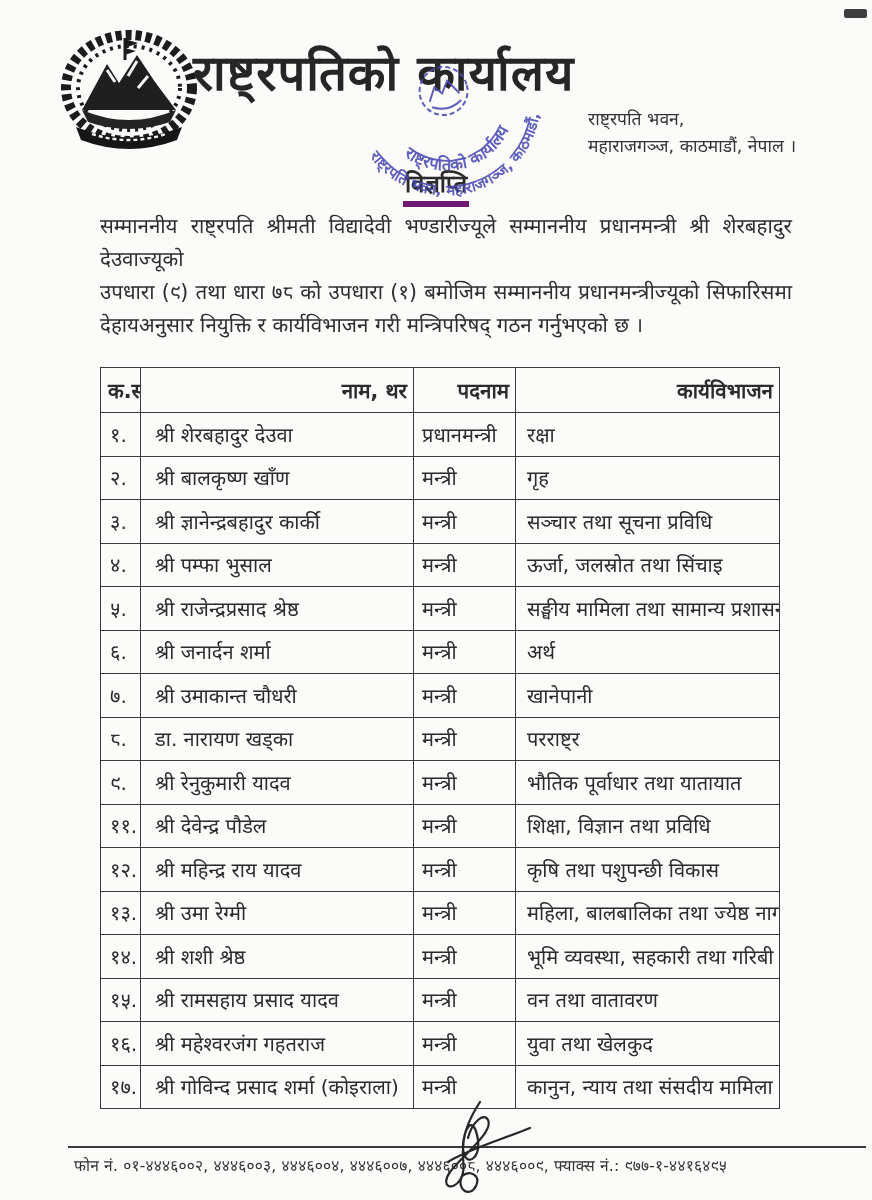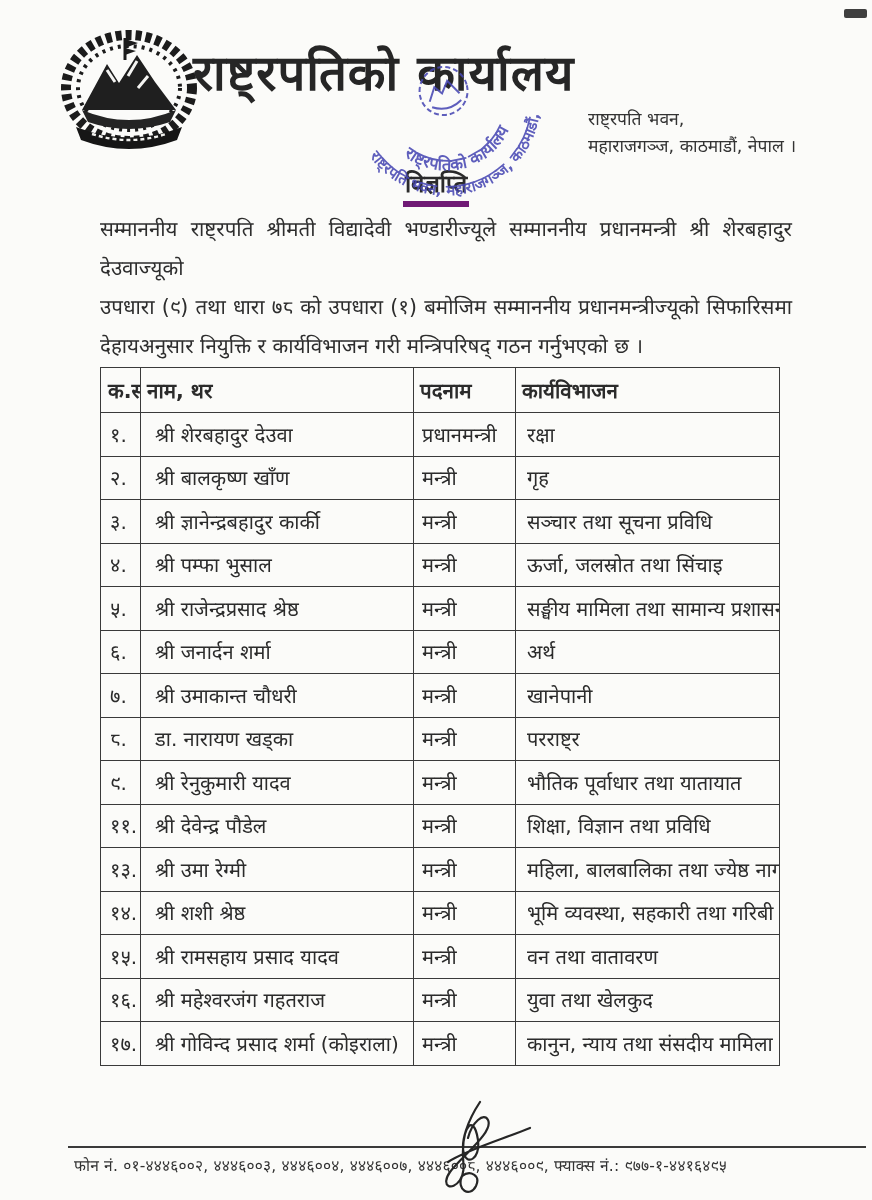--- a/index.html
+++ b/index.html
@@ -30,41 +30,41 @@
   }
   .notice-title{
     position:absolute;left:0;top:166px;width:872px;text-align:center;
     font-size:24px;font-weight:700;color:#2b2b2b;
   }
   .notice-title span{border-bottom:6px solid #701a75;padding:0 2px 3px;}
 
   
   .para{
     position:absolute;left:100px;top:210px;width:692px;
-    font-size:20.5px;line-height:39px;color:#2d2d2d;
+    font-size:20.5px;line-height:33px;color:#2d2d2d;
   }
   .para-line{text-align:justify;text-align-last:justify;}
   .para-line:last-child{text-align-last:left;}
 
   
   table.minister-table{
     position:absolute;left:100px;top:367px;width:679px;
     border-collapse:collapse;table-layout:fixed;
     font-size:20px;color:#2b2b2b;
   }
   .minister-table col.c-sn{width:40px;}
   .minister-table col.c-name{width:273px;}
   .minister-table col.c-post{width:102px;}
   .minister-table col.c-port{width:264px;}
   .minister-table th,.minister-table td{
     border:1.6px solid #3a3a3a;
     padding:0 6px;vertical-align:middle;
     overflow:hidden;white-space:nowrap;
   }
-  .minister-table thead th{height:44px;font-weight:700;text-align:left;font-size:20.5px;}
+  .minister-table thead th{height:44px;font-weight:700;text-align:right;font-size:20.5px;}
   .minister-table thead th:first-child{text-align:left;padding-left:7px;}
   .minister-table tbody td{height:42.5px;}
   .minister-table td.sn{padding-left:9px;}
   .minister-table td.name{padding-left:14px;}
   .minister-table td.post{padding-left:8px;}
   .minister-table td.port{padding-left:11px;}
 
   
   .footer-rule{position:absolute;left:68px;top:1146px;width:798px;height:2.4px;background:#3a3a3a;}
   .footer-text{position:absolute;left:74px;top:1154px;width:760px;font-size:15.5px;color:#333;letter-spacing:.2px;}
@@ -209,20 +209,26 @@
         </tr>
 
 
         <tr>
           <td class="sn">११.</td>
           <td class="name">श्री देवेन्द्र पौडेल</td>
           <td class="post">मन्त्री</td>
           <td class="port">शिक्षा, विज्ञान तथा प्रविधि</td>
         </tr>
 
+        <tr>
+          <td class="sn">१२.</td>
+          <td class="name">श्री महिन्द्र राय यादव</td>
+          <td class="post">मन्त्री</td>
+          <td class="port">कृषि तथा पशुपन्छी विकास</td>
+        </tr>
 
         <tr>
           <td class="sn">१३.</td>
           <td class="name">श्री उमा रेग्मी</td>
           <td class="post">मन्त्री</td>
           <td class="port">महिला, बालबालिका तथा ज्येष्ठ नागरिक</td>
         </tr>
 
         <tr>
           <td class="sn">१४.</td>

